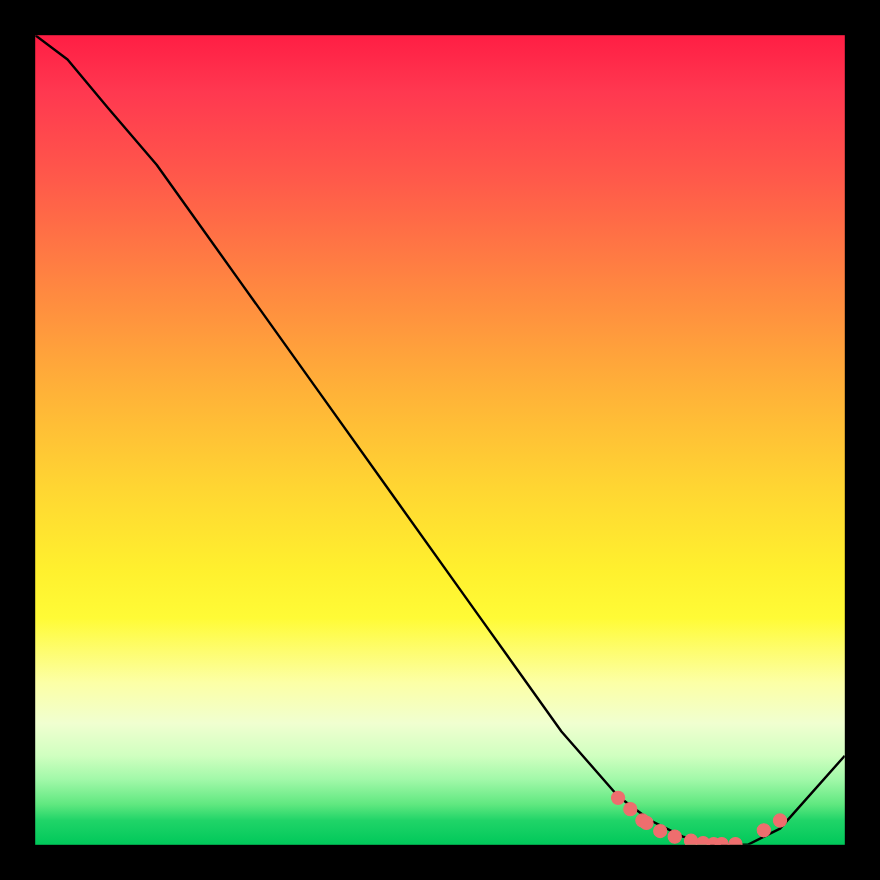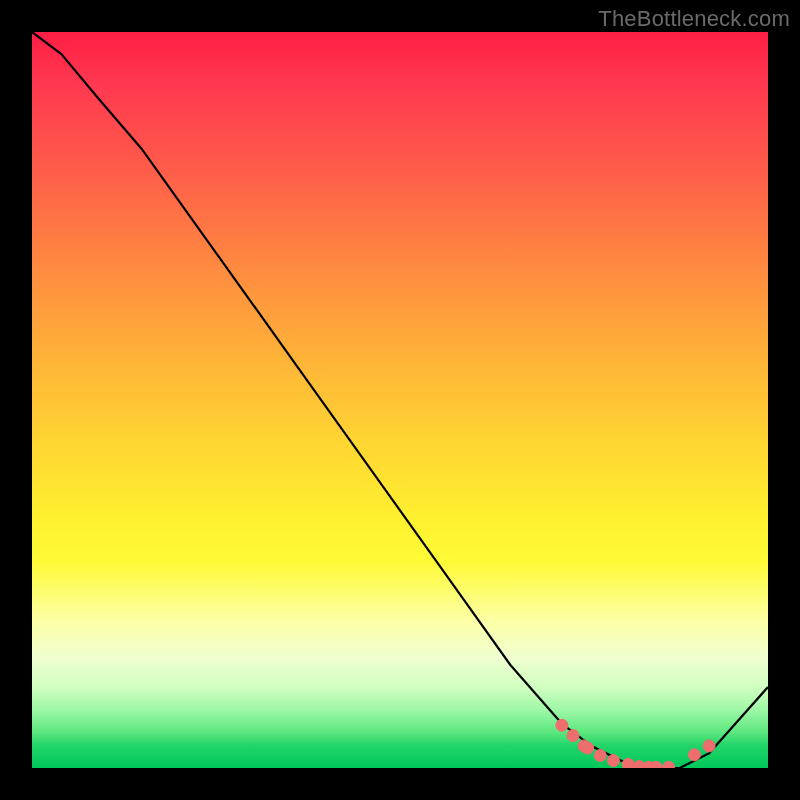--- a/index.html
+++ b/index.html
@@ -88,14 +88,13 @@
         <circle cx="596.2" cy="732.3" r="6" class="marker"></circle>
         <circle cx="607.2" cy="734.5" r="6" class="marker"></circle>
         <circle cx="616.8" cy="735.3" r="6" class="marker"></circle>
         <circle cx="624.1" cy="735.3" r="6" class="marker"></circle>
         <circle cx="636.6" cy="735.3" r="6" class="marker"></circle>
         <circle cx="662.4" cy="722.8" r="6" class="marker"></circle>
         <circle cx="677.1" cy="713.9" r="6" class="marker"></circle>
       </g>
   </svg>
 
-  <div class="watermark">TheBottleneck.com</div>
 </div>
 
 </body></html>

